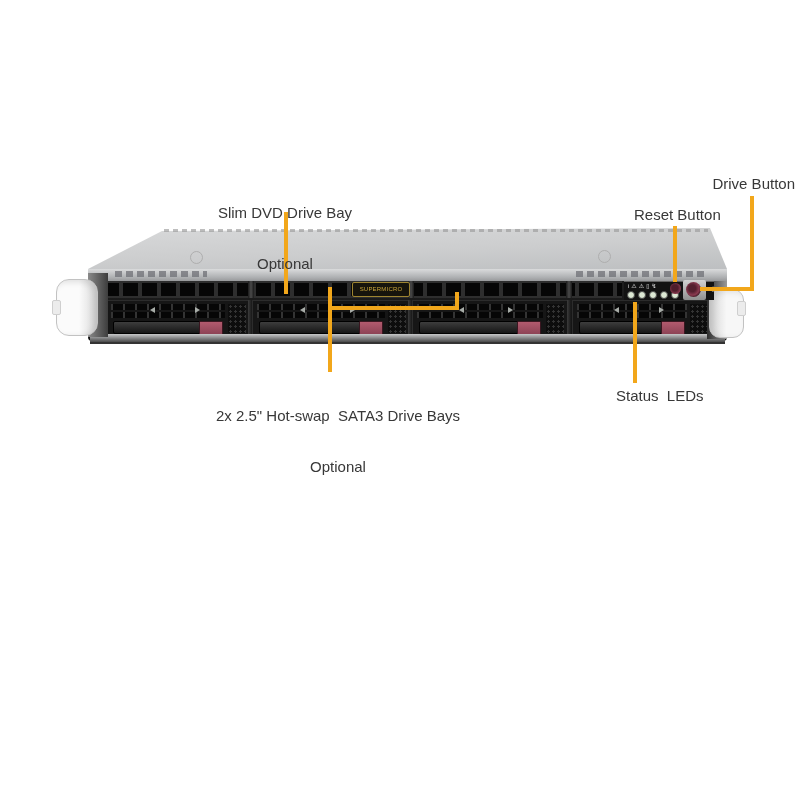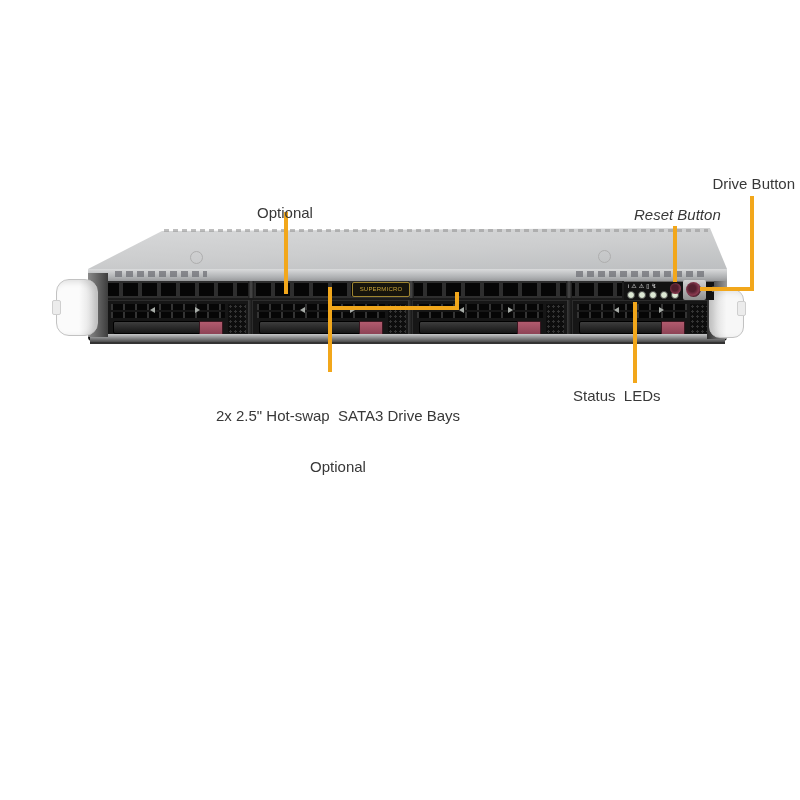--- a/index.html
+++ b/index.html
@@ -180,23 +180,24 @@
   <div class="callout" style="left:284px;top:212px;width:4px;height:82px;"></div>
   <div class="callout" style="left:673px;top:226px;width:4px;height:56px;"></div>
   <div class="callout" style="left:750px;top:196px;width:4px;height:95px;"></div>
   <div class="callout" style="left:700px;top:287px;width:54px;height:4px;"></div>
   <div class="callout" style="left:328px;top:287px;width:4px;height:85px;"></div>
   <div class="callout" style="left:328px;top:306px;width:131px;height:4px;"></div>
   <div class="callout" style="left:455px;top:292px;width:4px;height:18px;"></div>
   <div class="callout" style="left:633px;top:302px;width:4px;height:81px;"></div>
 
   <div class="label center" style="left:185px;top:170px;width:200px;">
+    <div>Slim DVD Drive Bay</div>
     <div>Optional</div>
   </div>
   <div class="label right" style="left:695px;top:175px;width:100px;">Drive Button</div>
-  <div class="label" style="left:634px;top:206px;width:95px;font-style:italic;">Reset Button</div>
+  <div class="label" style="left:634px;top:206px;width:95px;">Reset Button</div>
   <div class="label center" style="left:188px;top:373px;width:300px;">
     <div>2x 2.5" Hot-swap  SATA3 Drive Bays</div>
     <div>Optional</div>
   </div>
-  <div class="label" style="left:573px;top:387px;width:110px;">Status  LEDs</div>
+  <div class="label" style="left:616px;top:387px;width:110px;">Status  LEDs</div>
 
 </div>
 
 </body></html>

